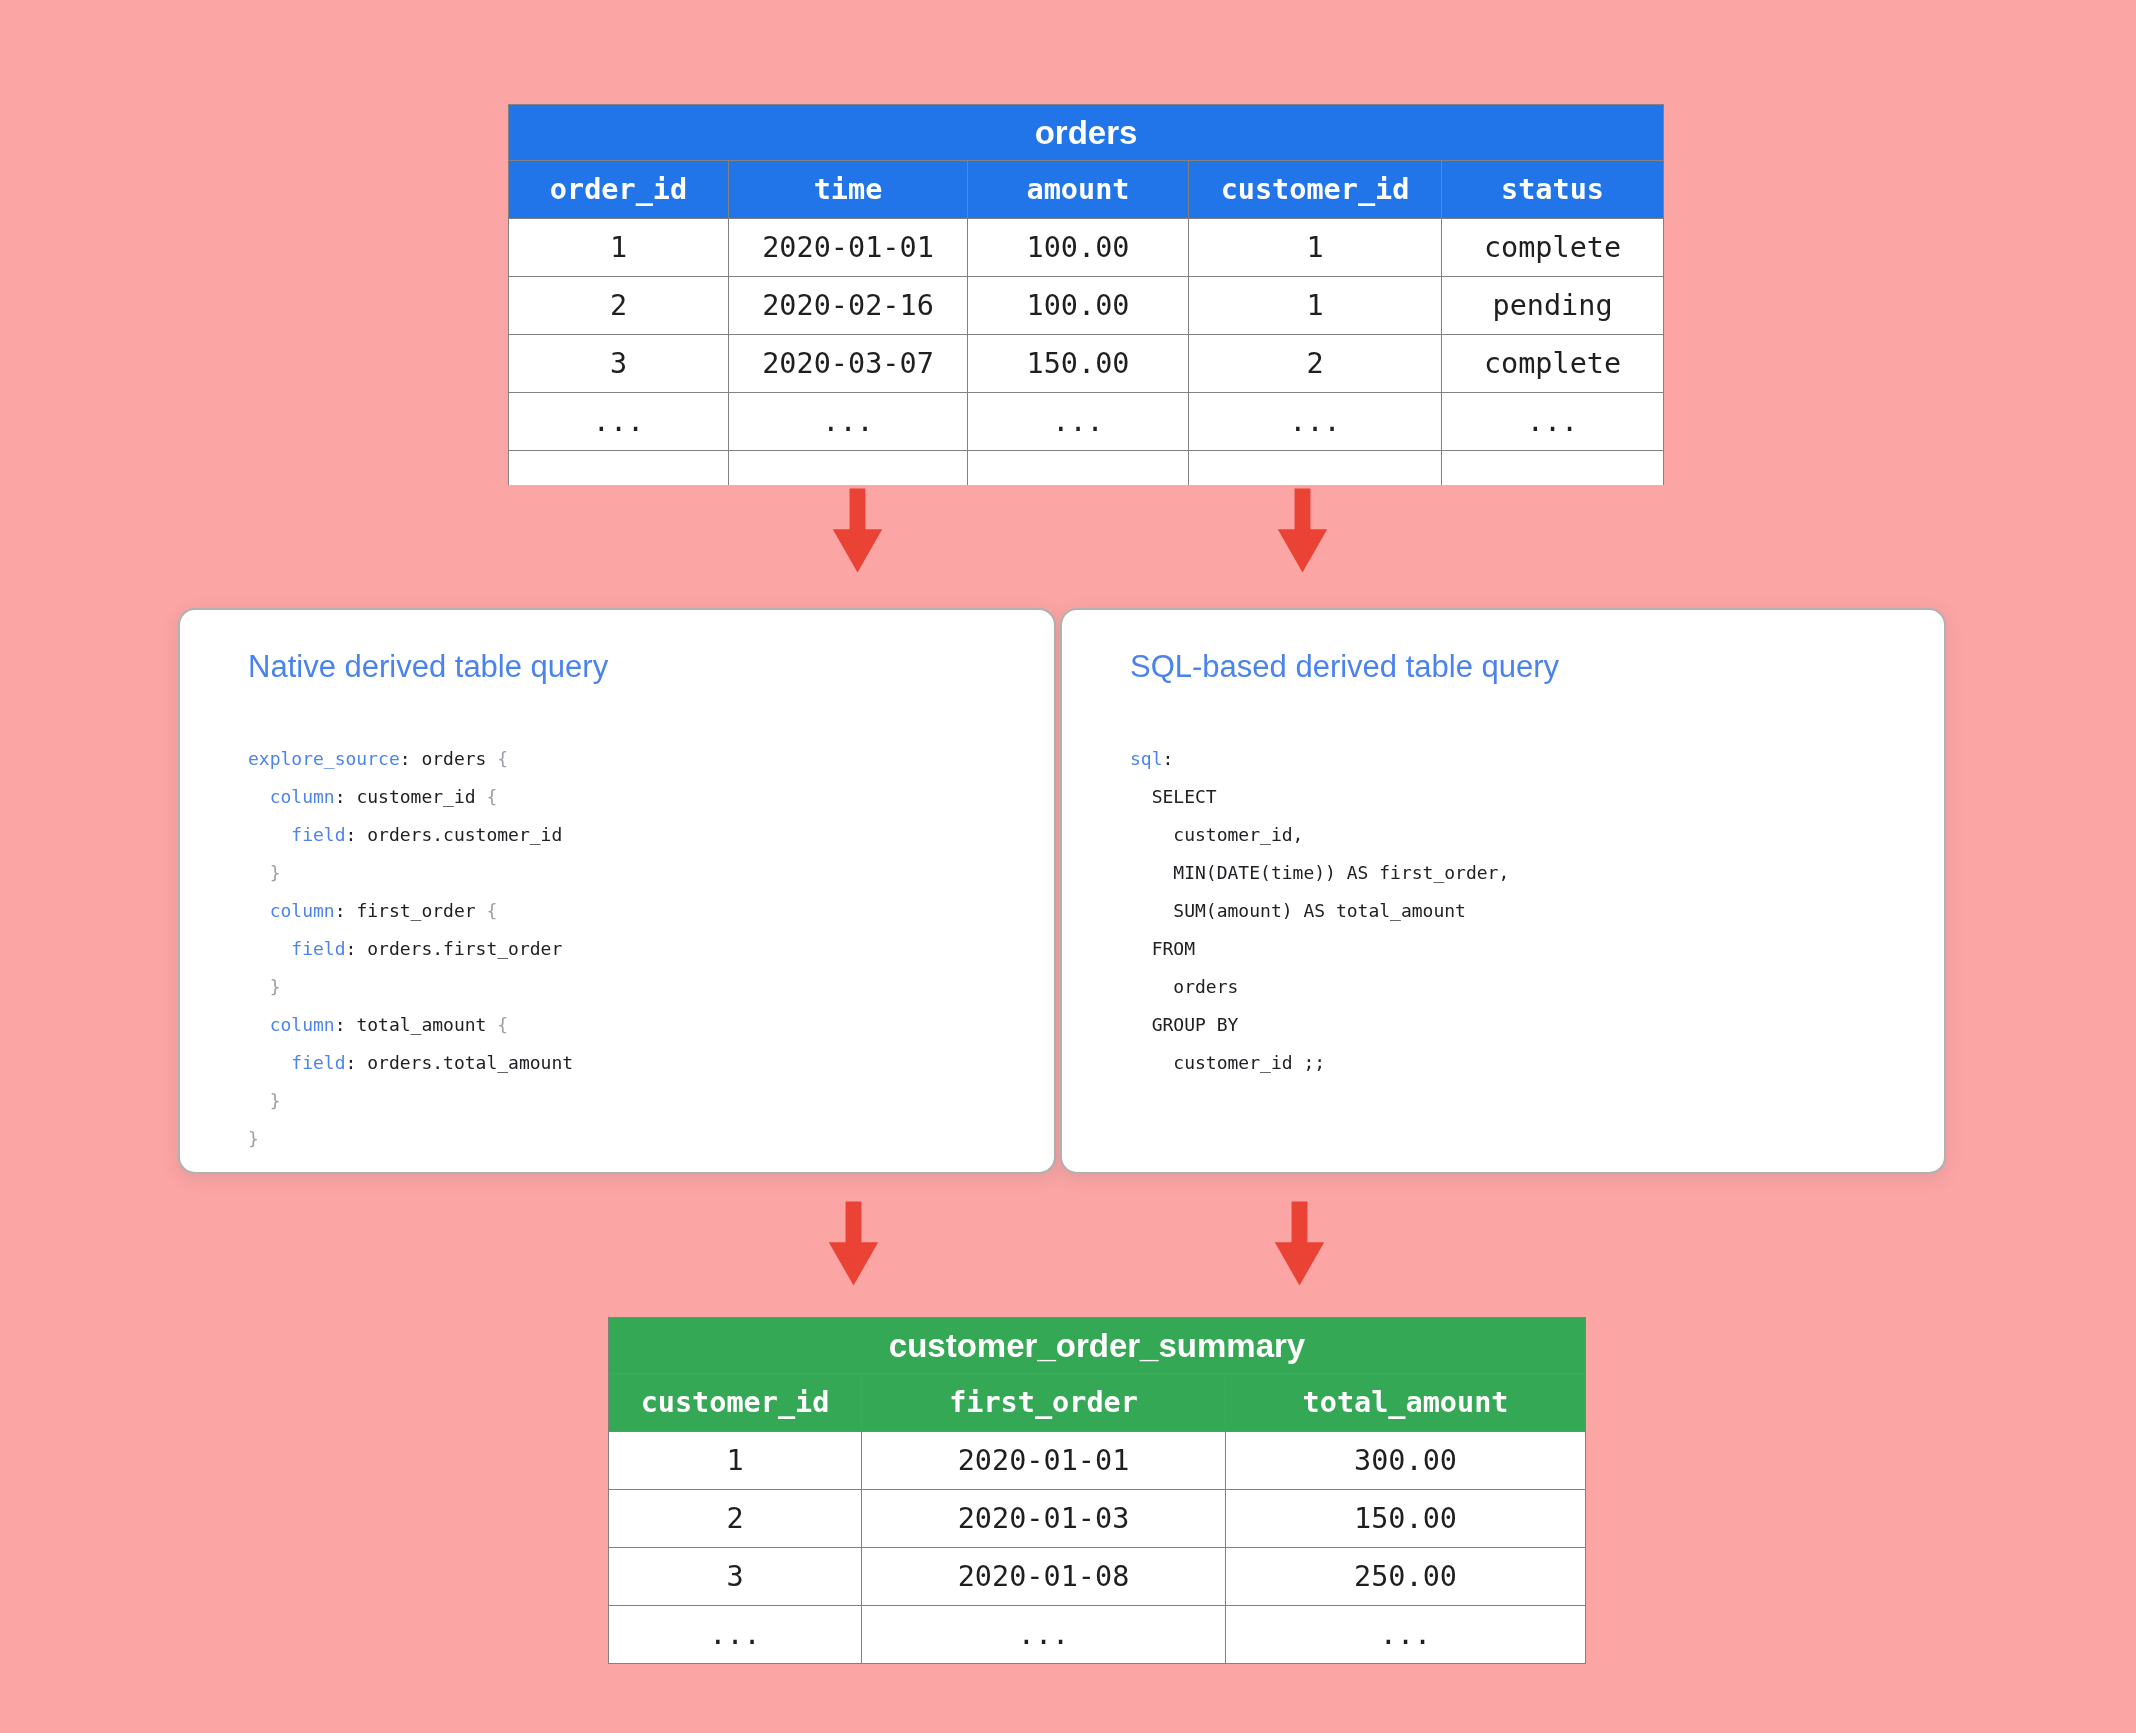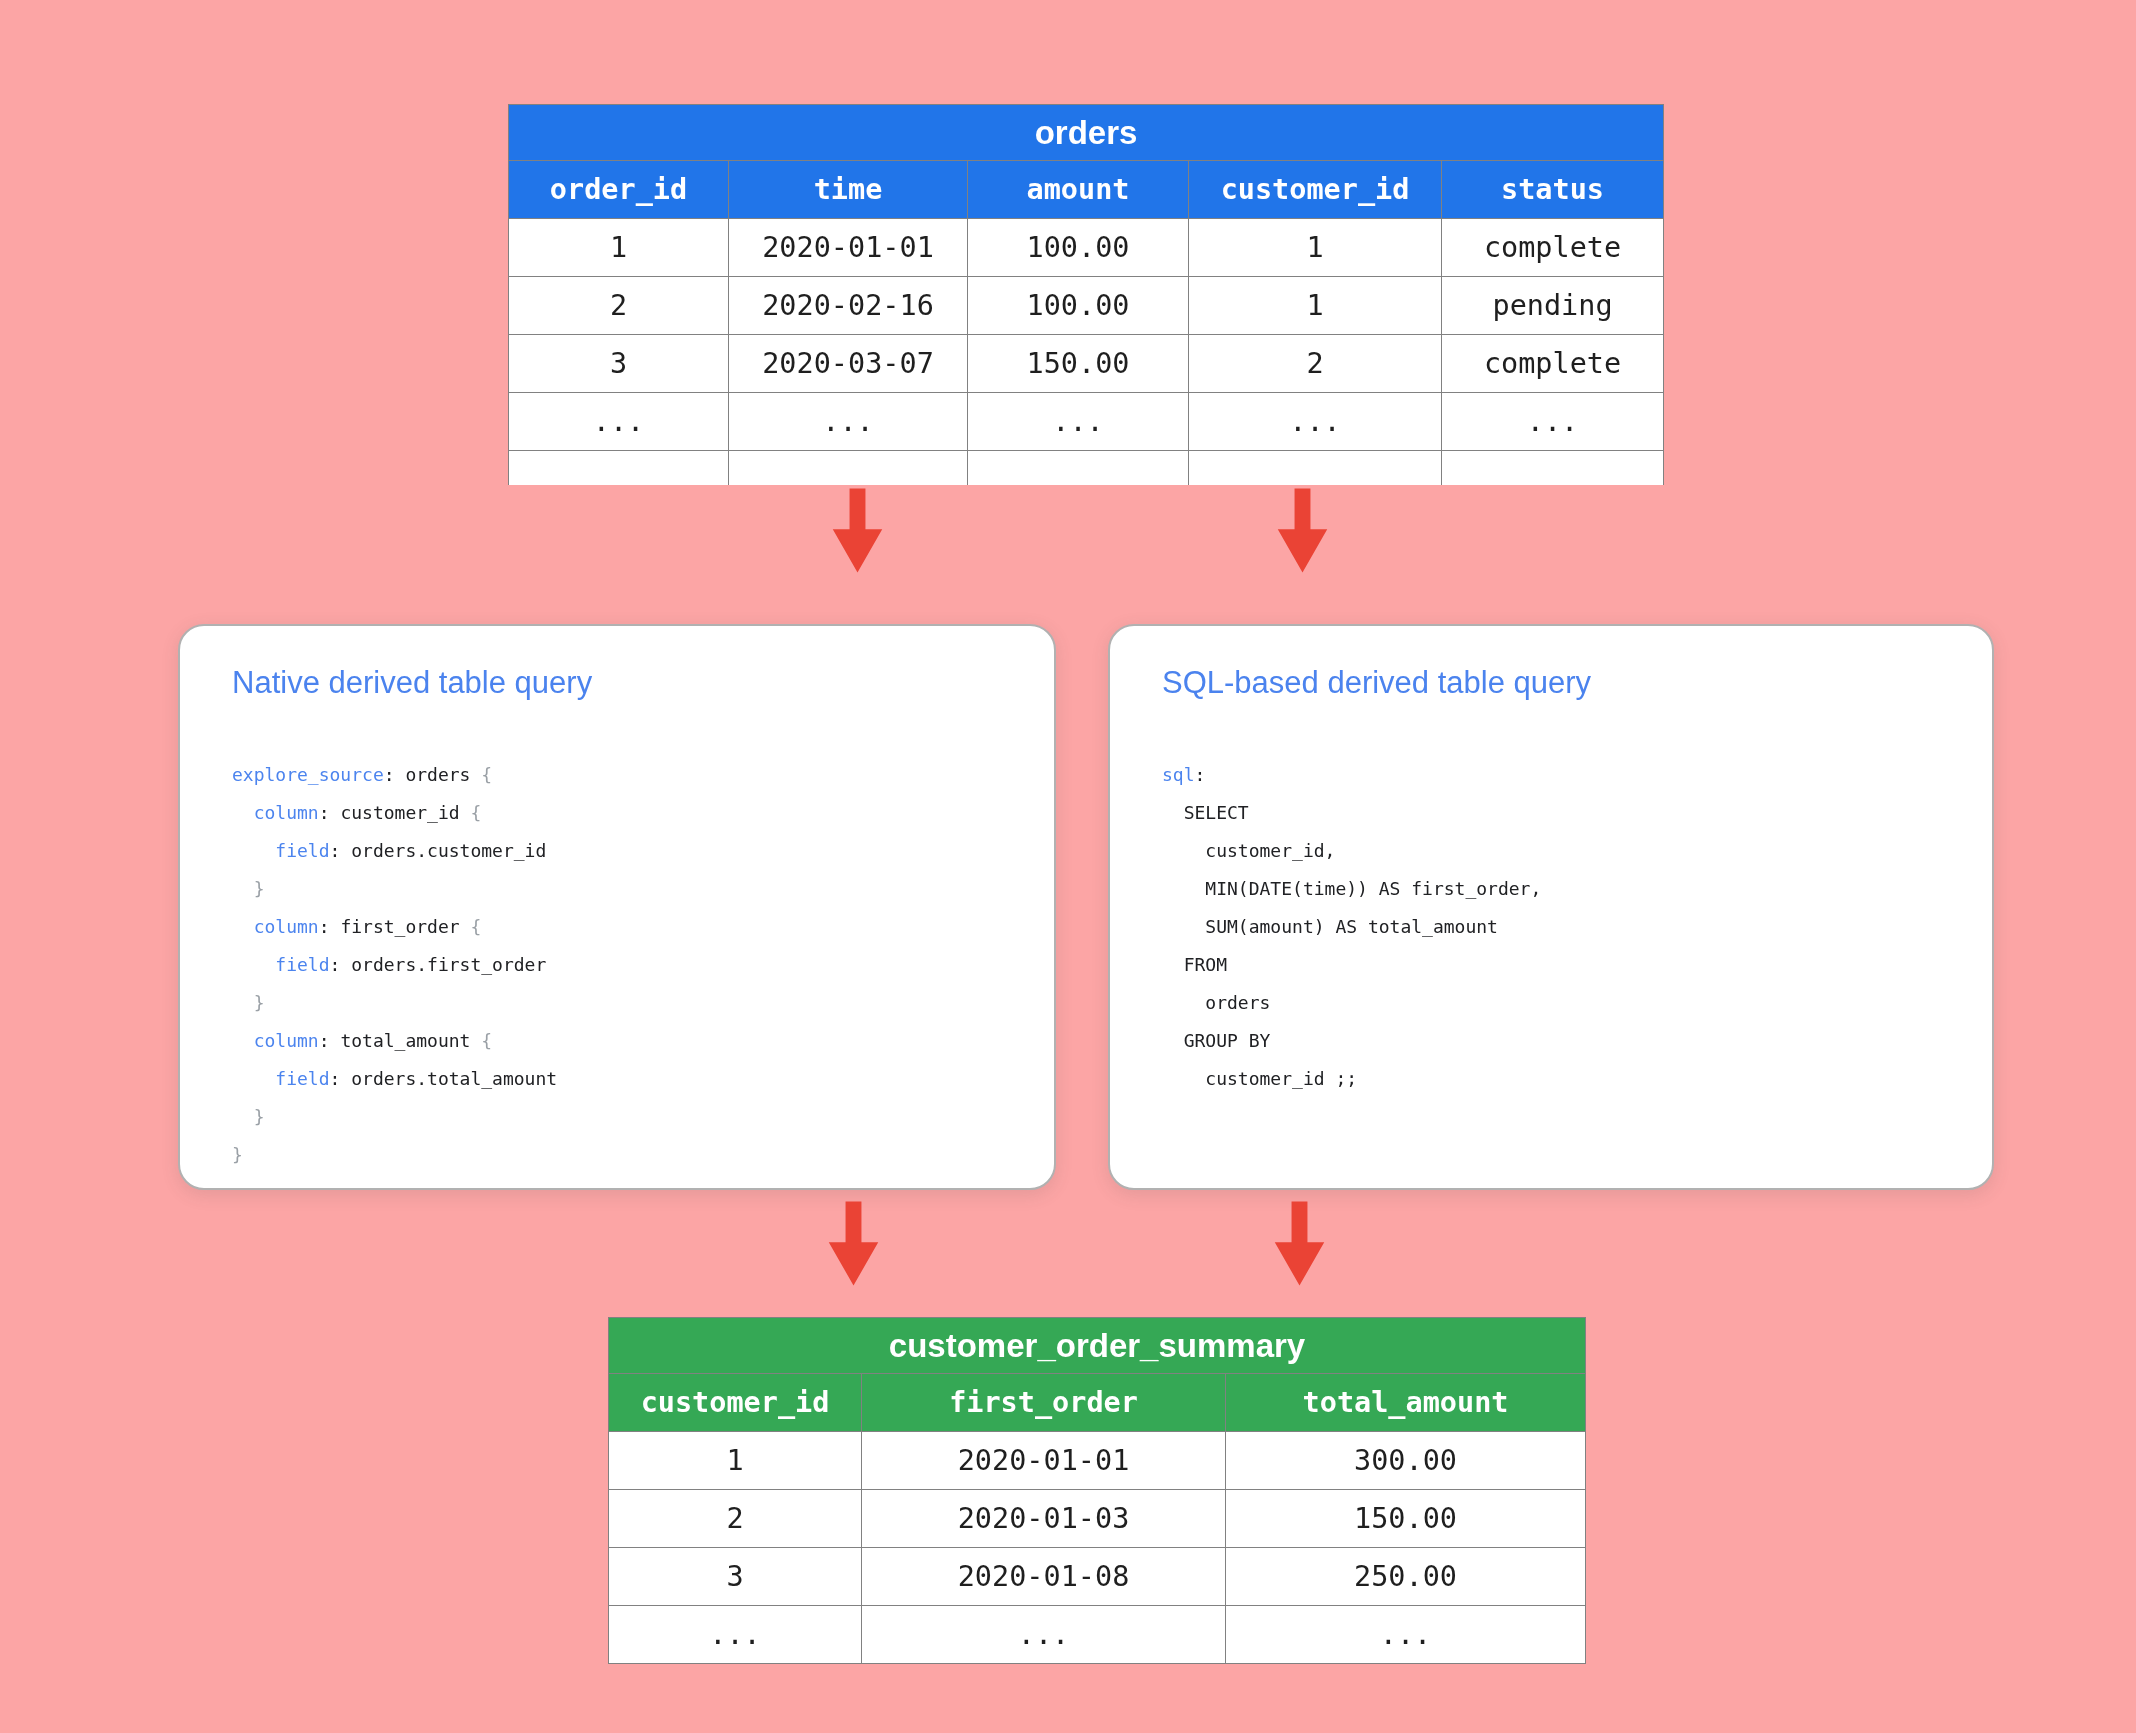--- a/index.html
+++ b/index.html
@@ -38,27 +38,26 @@
   .green-tbl tr.title-row td,.green-tbl tr.head-row th{background:var(--table-green);}
 
   #orders-wrap{left:508px;top:104px;width:1158px;height:381px;}
   #orders-table{width:1155px;}
   #summary-wrap{left:594px;top:1317px;width:980px;height:365px;padding-left:14px;}
   #summary-table{width:977px;}
 
   
   .qbox{
     position:absolute;box-sizing:border-box;background:#ffffff;
-    border:2.7px solid #b1b1b1;border-radius:26px;
+    border:2.7px solid #b1b1b1;border-radius:17px;
     box-shadow:0 4.5px 18px rgba(60,64,67,.12);
-    padding:39px 52px;
-    margin-top:16px;
+    padding:39px 68px;
   }
   #native-box{left:178px;top:608px;width:878px;height:566px;}
-  #sql-box{left:1108px;top:608px;width:886px;height:566px;}
+  #sql-box{left:1060px;top:608px;width:886px;height:566px;}
   .qbox .qtitle{
     font-size:31px;color:var(--title-blue);line-height:36px;
   }
   .qbox .code{
     margin-top:55px;white-space:pre;
     font-family:"DejaVu Sans Mono","Liberation Mono",monospace;
     font-size:18px;line-height:38px;color:var(--code-plain);
   }
   .tok-kw{color:var(--code-keyword);}
   .tok-p{color:var(--code-plain);}

